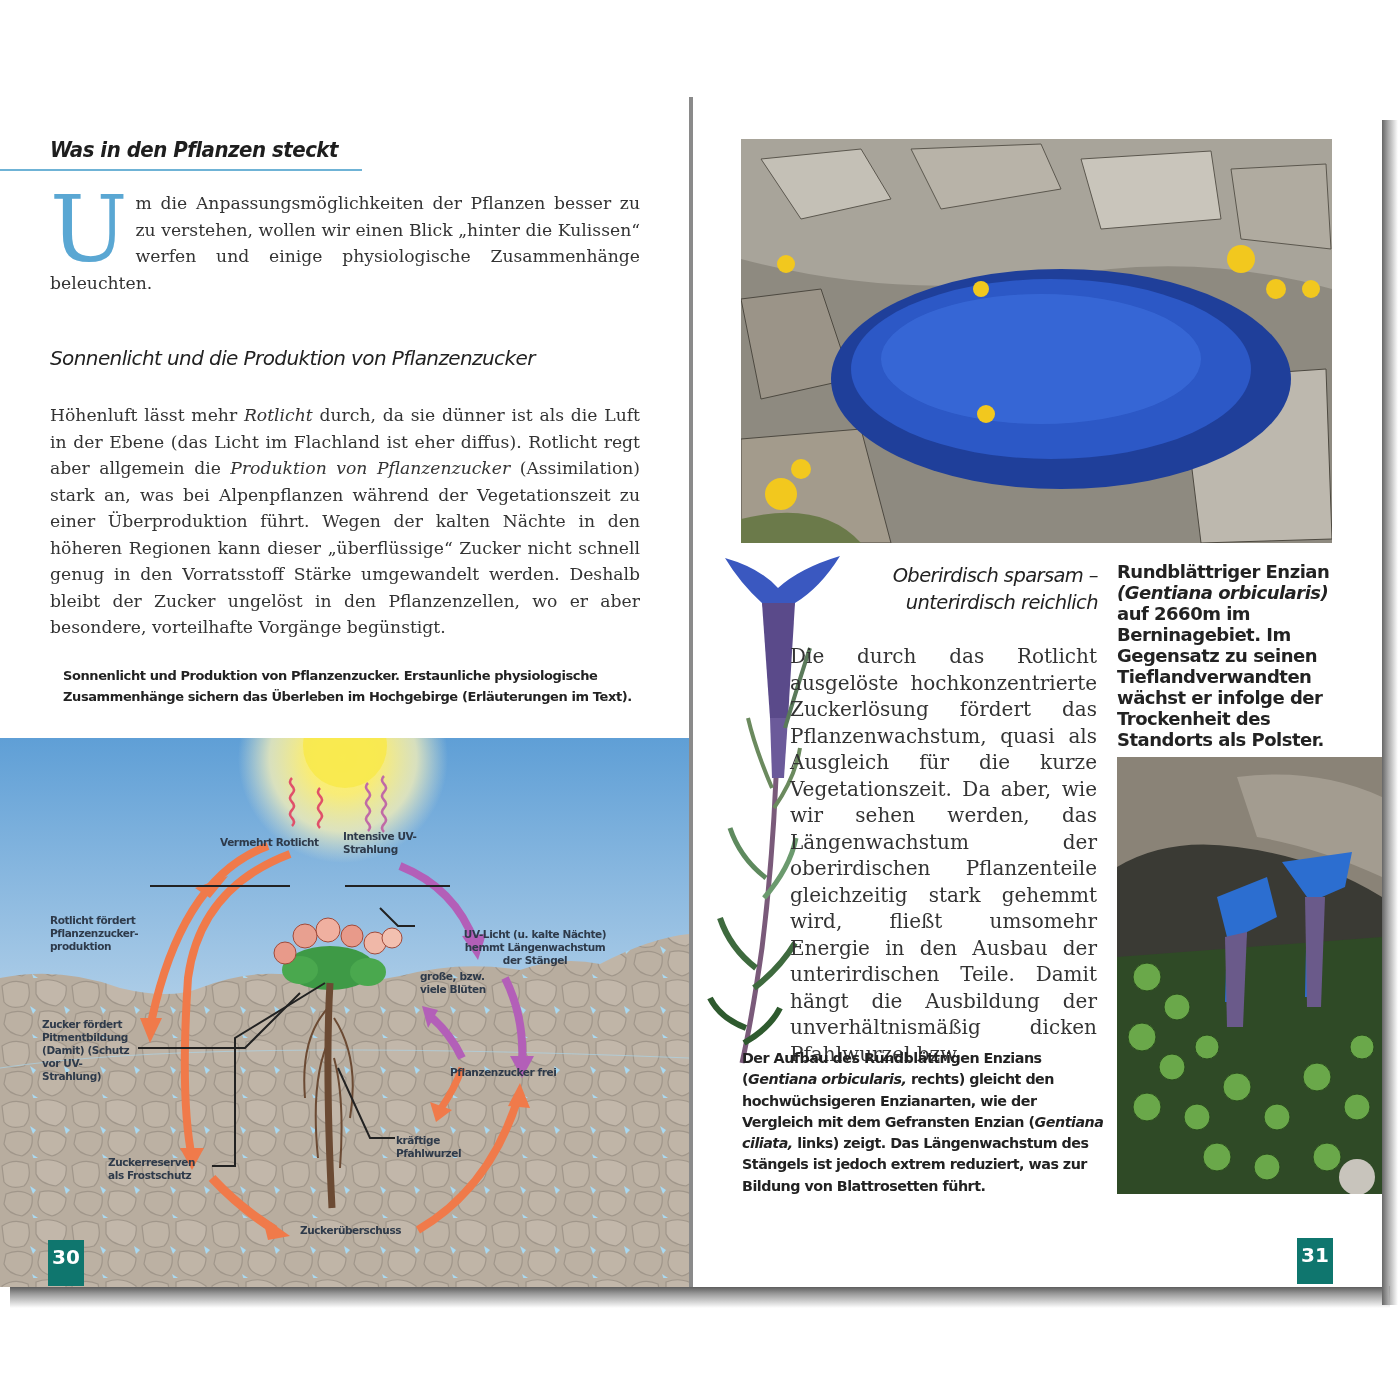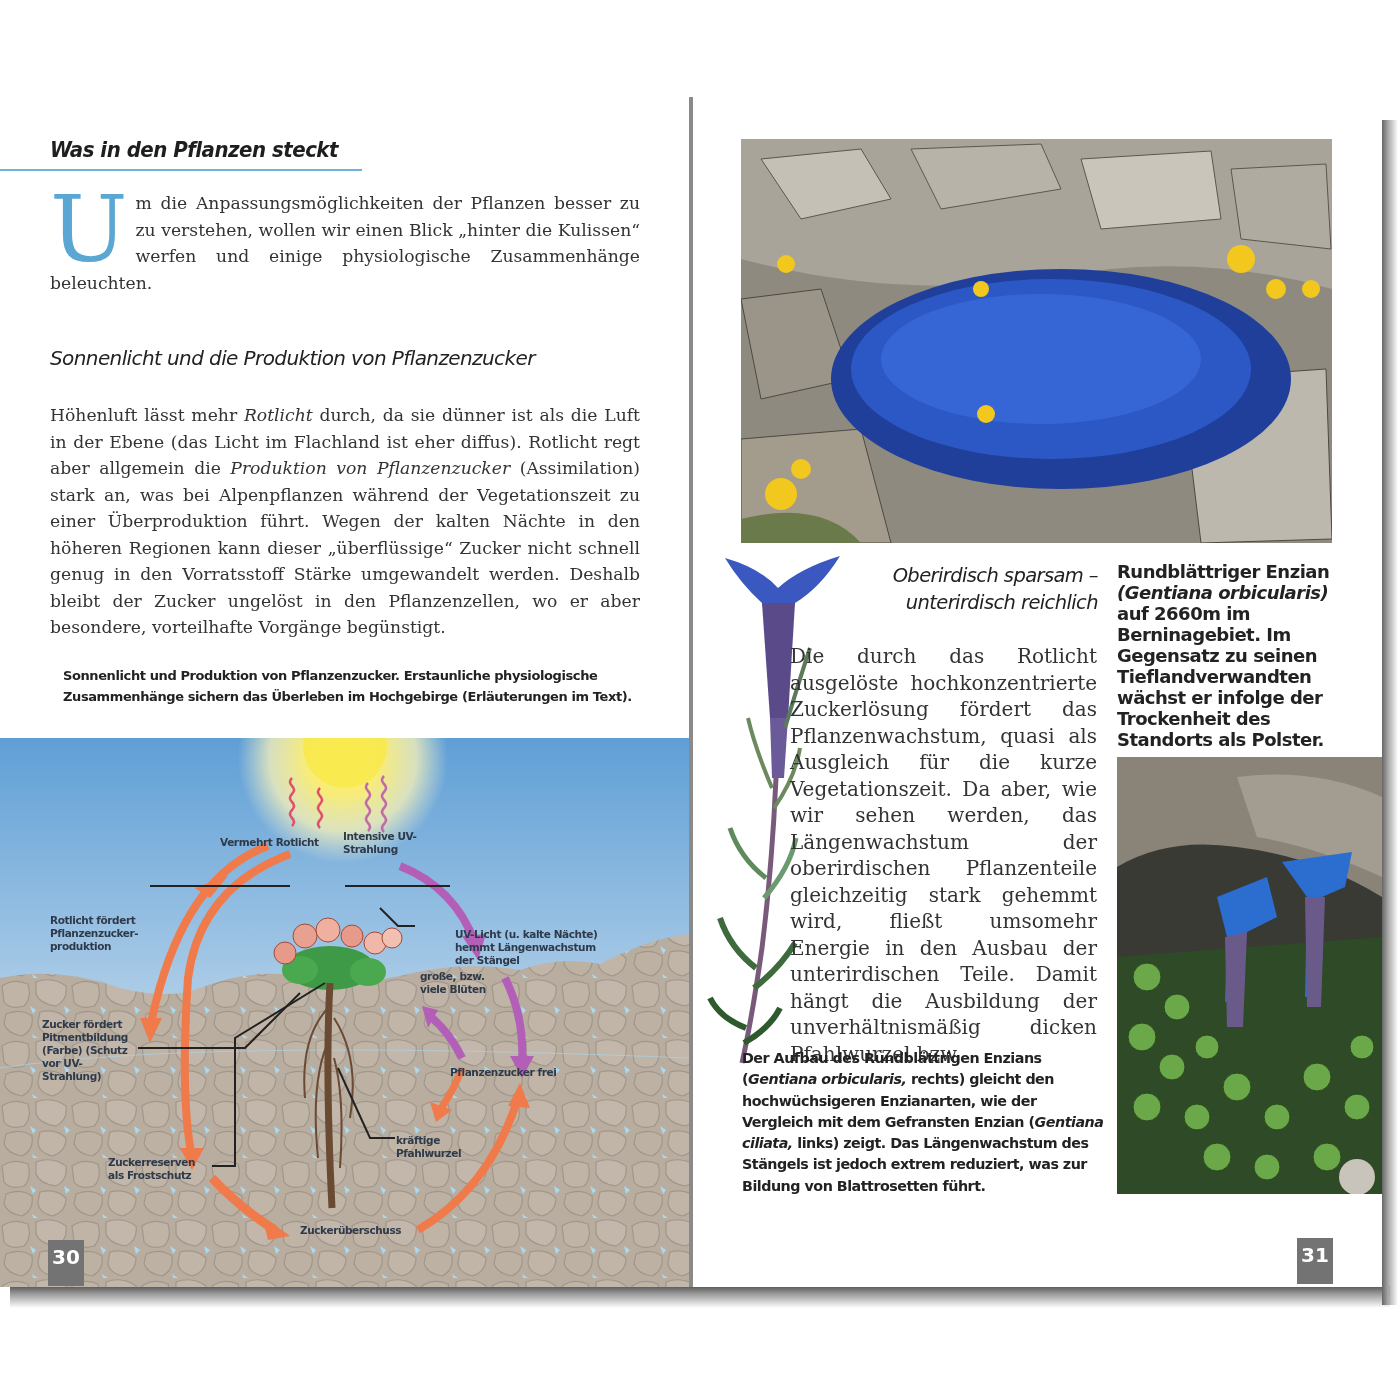--- a/index.html
+++ b/index.html
@@ -24,21 +24,21 @@
   .body1 { position:absolute; left:50px; top:402px; width:590px; font-size:17.2px; line-height:26.5px;
            text-align:justify; color:#333; }
   .body1 i { font-style:italic; }
   .caption1 { position:absolute; left:50px; top:665px; width:600px; font-size:13px; line-height:21px;
               font-weight:bold; color:#222; font-family:"DejaVu Sans", sans-serif; letter-spacing:-0.4px;margin-left:13px; }
 
   .diagram { position:absolute; left:0; top:738px; width:689px; height:549px; overflow:hidden; }
   .diagram svg { position:absolute; left:0; top:0; }
   .dlabel { position:absolute; font-family:"DejaVu Sans", sans-serif; font-size:10.5px; font-weight:bold;
             color:#2e3a4a; line-height:13px; letter-spacing:-0.4px; }
-  .pagenum { position:absolute; width:36px; height:46px; background:#737373; color:#fff;
+  .pagenum { position:absolute; width:36px; height:46px; background:#0f766e; color:#fff;
              font-family:"DejaVu Sans", sans-serif; font-weight:bold; font-size:20px; text-align:center;
              line-height:34px; }
 
   .photo-top { position:absolute; left:741px; top:139px; width:591px; height:404px; overflow:hidden; }
   .photo-bottom { position:absolute; left:1117px; top:757px; width:265px; height:437px; overflow:hidden; }
   .illustration { position:absolute; left:700px; top:548px; width:150px; height:520px; }
 
   .subhead2 { position:absolute; left:848px; top:562px; width:250px; font-size:19.5px; line-height:27px;
               font-style:italic; color:#222; text-align:right; font-family:"DejaVu Sans", sans-serif;
               letter-spacing:-0.6px; }
@@ -143,23 +143,23 @@
     <path d="M150 148 L290 148" stroke="#222" stroke-width="2" fill="none"></path>
     <path d="M345 148 L450 148" stroke="#222" stroke-width="2" fill="none"></path>
     <path d="M380 170 L398 188 L415 188" stroke="#222" stroke-width="2" fill="none"></path>
     <path d="M138 310 L245 310 L300 255" stroke="#222" stroke-width="2" fill="none"></path>
     <path d="M212 428 L235 428 L235 300 L325 245" stroke="#222" stroke-width="2" fill="none"></path>
     <path d="M338 330 L370 400 L395 400" stroke="#222" stroke-width="2" fill="none"></path>
   </svg>
   <div class="dlabel" style="left:220px;top:98px;">Vermehrt Rotlicht</div>
   <div class="dlabel" style="left:343px;top:92px;width:90px;">Intensive UV-Strahlung</div>
   <div class="dlabel" style="left:50px;top:176px;width:100px;">Rotlicht fördert Pflanzenzucker-produktion</div>
-  <div class="dlabel" style="left:455px;top:190px;width:160px;text-align:left;">UV-Licht (u. kalte Nächte) hemmt Längenwachstum der Stängel</div>
+  <div class="dlabel" style="left:455px;top:190px;width:160px;text-align:center;">UV-Licht (u. kalte Nächte) hemmt Längenwachstum der Stängel</div>
   <div class="dlabel" style="left:420px;top:232px;width:80px;">große, bzw. viele Blüten</div>
-  <div class="dlabel" style="left:42px;top:280px;width:95px;">Zucker fördert Pitmentbildung (Farbe) (Schutz vor UV-Strahlung)</div>
+  <div class="dlabel" style="left:42px;top:280px;width:95px;">Zucker fördert Pitmentbildung (Damit) (Schutz vor UV-Strahlung)</div>
   <div class="dlabel" style="left:450px;top:328px;width:120px;">Pflanzenzucker frei</div>
   <div class="dlabel" style="left:396px;top:396px;width:75px;">kräftige Pfahlwurzel</div>
   <div class="dlabel" style="left:108px;top:418px;width:100px;">Zuckerreserven als Frostschutz</div>
   <div class="dlabel" style="left:300px;top:486px;">Zuckerüberschuss</div>
 </div>
 <div class="pagenum" style="left:48px;top:1240px;">30</div>
 
 <div class="gutter"></div>
 
 <div class="page-right"></div>

